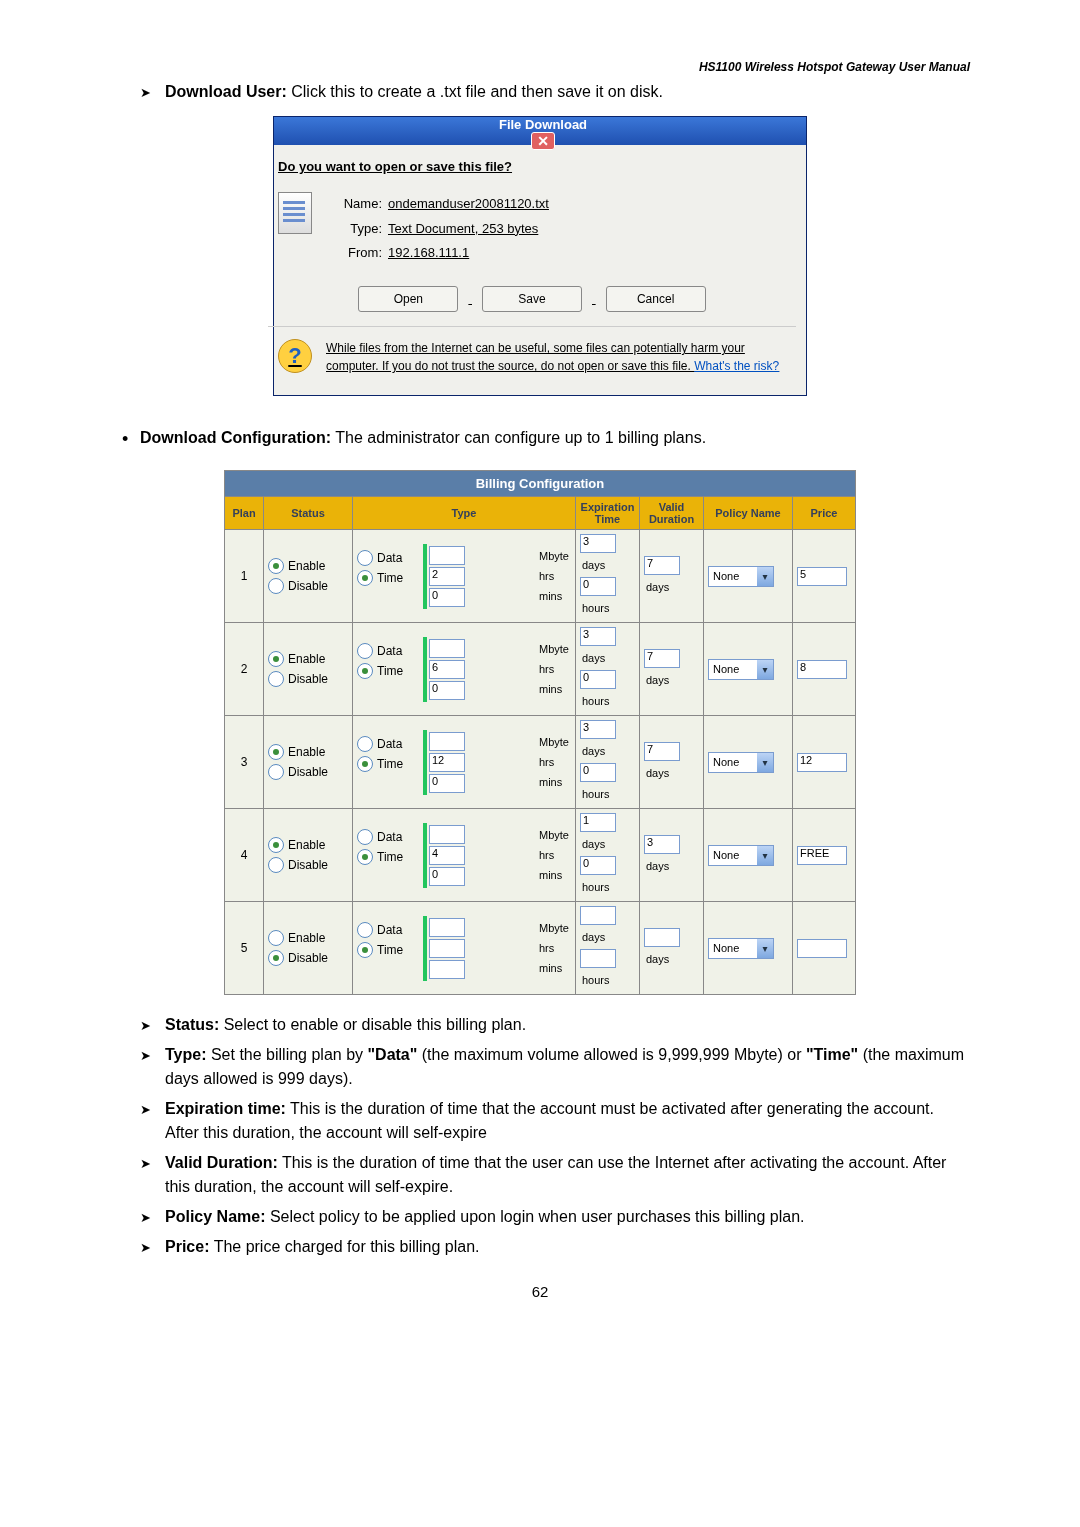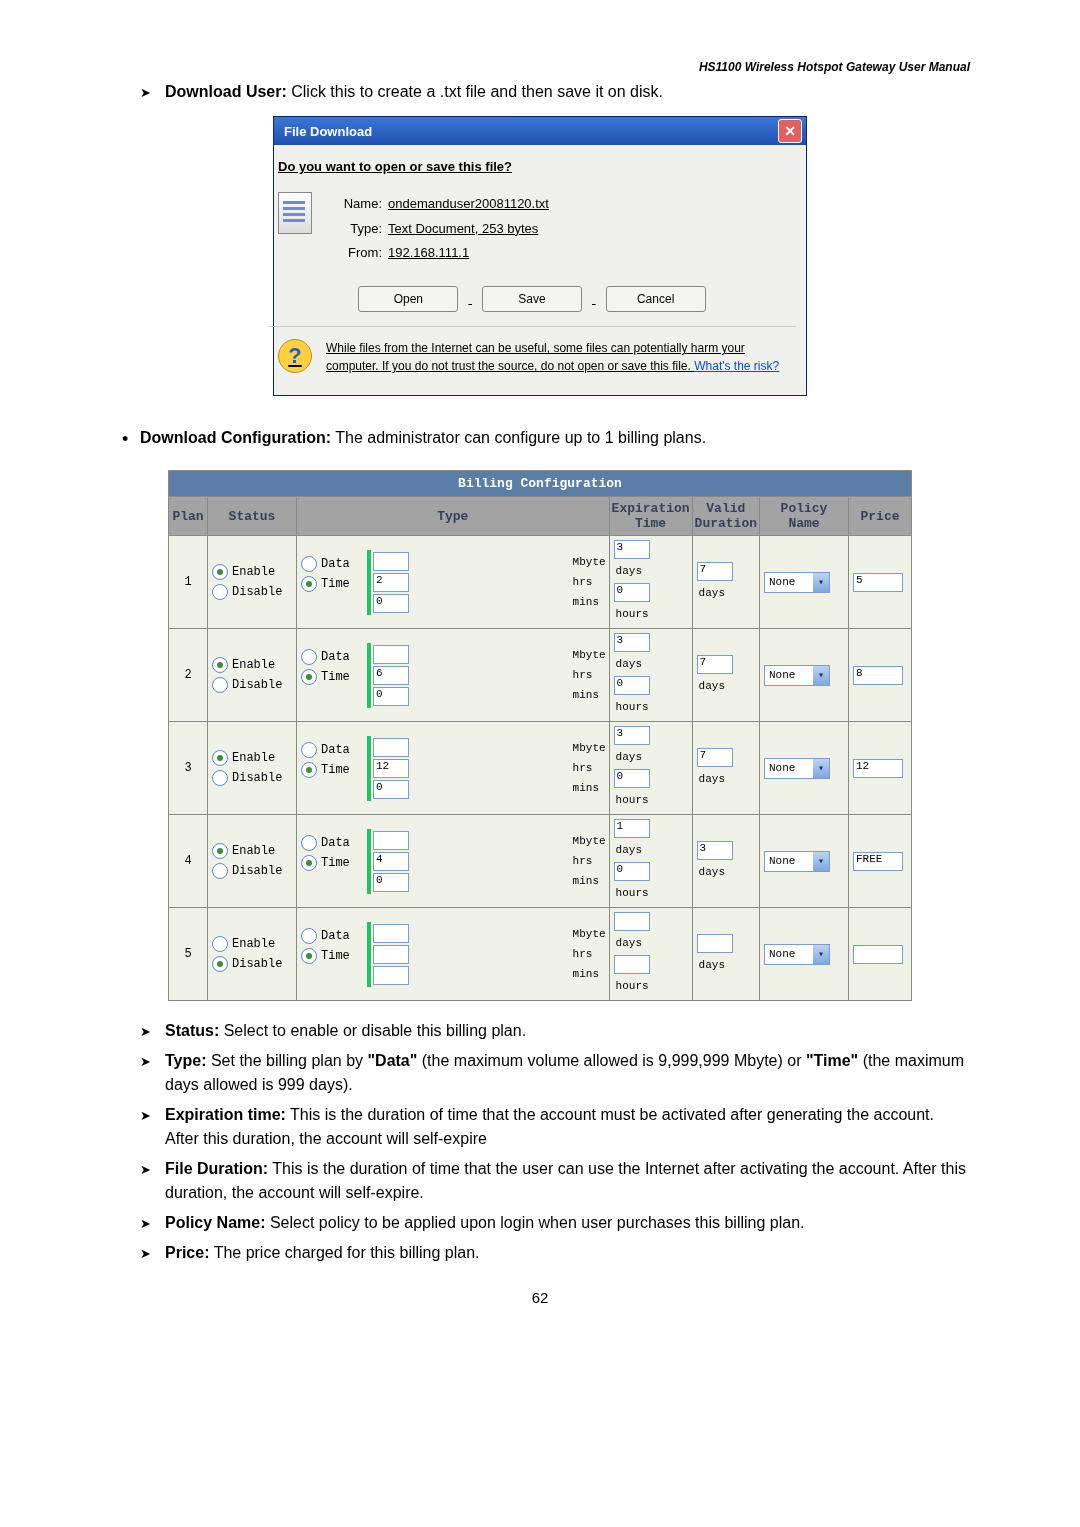--- a/index.html
+++ b/index.html
@@ -61,20 +61,21 @@
     font-size: 13px;
   }
   .fd-titlebar {
     background: linear-gradient(#3b77d8, #1f50b0);
     color: #fff;
     height: 28px;
     display: flex;
     align-items: center;
     padding: 0 4px 0 10px;
     font-weight: bold;
+    flex-direction: column;
   }
   .fd-titlebar span { flex: 1; }
   .fd-close {
     width: 22px;
     height: 22px;
     background: #e06060;
     border: 1px solid #fff;
     border-radius: 3px;
     color: #fff;
     display: flex;
@@ -128,42 +129,42 @@
   .fd-warn-text { font-size: 12px; line-height: 1.5; }
   .fd-warn-text a { color: #0050c0; text-decoration: underline; }
 
   .billing-wrap {
     display: flex;
     justify-content: center;
     margin: 8px 0 18px 0;
   }
   .billing {
     border-collapse: collapse;
-    font-family: Liberation Mono, monospace;
+    font-family: Liberation Sans, sans-serif;
     font-size: 12px;
-    width: 744px;
+    width: 632px;
   }
   .billing th, .billing td {
     border: 1px solid #888;
     vertical-align: middle;
   }
   .billing .title-row th {
     background: #5a7ea8;
     color: #fff;
     font-weight: bold;
     text-align: center;
     padding: 5px;
     font-size: 13px;
   }
   .billing .head-row th {
-    background: #a3a3a3;
+    background: #eab308;
     color: #35405a;
     font-weight: bold;
     padding: 4px 2px;
-    font-size: 13px;
+    font-size: 11px;
   }
   .billing td {
     background: #f0f2e8;
     padding: 4px 4px;
   }
   .plan-cell { text-align: center; width: 30px; }
   .status-cell { width: 80px; }
   .radio-row { display: flex; align-items: center; gap: 4px; padding: 2px 0; }
   .radio { width: 14px; height: 14px; border: 1px solid #5b8bc0; border-radius: 50%; display: inline-flex; align-items: center; justify-content: center; background:#fff;}
   .radio.sel::after { content:""; width: 6px; height:6px; border-radius:50%; background:#3b8f3b;}
@@ -608,21 +609,21 @@
   <div class="bullet-arrow">
     <span class="bold">Status:</span><span> Select to enable or disable this billing plan.</span>
   </div>
   <div class="bullet-arrow">
     <span class="bold">Type:</span><span> Set the billing plan by </span><span class="bold">"Data"</span><span> (the maximum volume allowed is 9,999,999 Mbyte) or </span><span class="bold">"Time"</span><span> (the maximum days allowed is 999 days).</span>
   </div>
   <div class="bullet-arrow">
     <span class="bold">Expiration time:</span><span> This is the duration of time that the account must be activated after generating the account. After this duration, the account will self-expire</span>
   </div>
   <div class="bullet-arrow">
-    <span class="bold">File Duration:</span><span> This is the duration of time that the user can use the Internet after activating the account. After this duration, the account will self-expire.</span>
+    <span class="bold">Valid Duration:</span><span> This is the duration of time that the user can use the Internet after activating the account. After this duration, the account will self-expire.</span>
   </div>
   <div class="bullet-arrow">
     <span class="bold">Policy Name:</span><span> Select policy to be applied upon login when user purchases this billing plan.</span>
   </div>
   <div class="bullet-arrow">
     <span class="bold">Price:</span><span> The price charged for this billing plan.</span>
   </div>
 
   <div class="page-num">62</div>
 </div>

